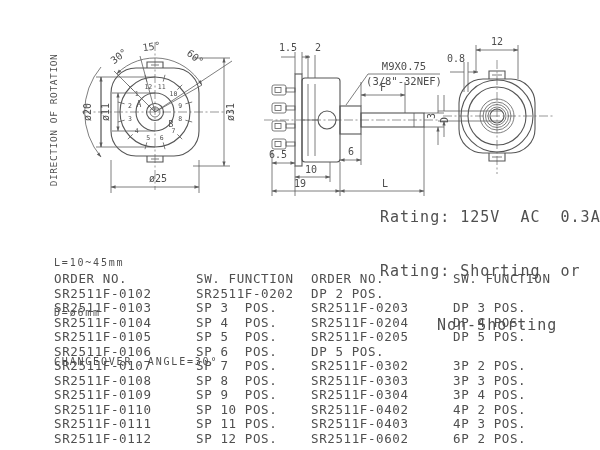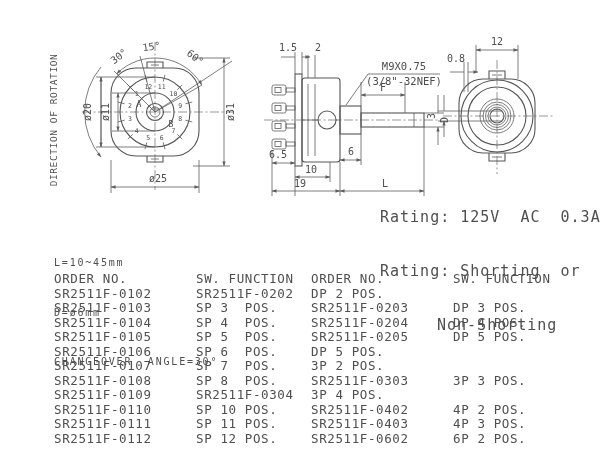--- a/index.html
+++ b/index.html
@@ -186,22 +186,22 @@
     <span class="tcell">SW. FUNCTION</span>
     <span class="tcell">ORDER NO.</span>
     <span class="tcell">SW. FUNCTION</span>
   </div>
   <div id="table-body">
         <div class="trow"><span class="tcell">SR2511F-0102</span><span class="tcell">SR2511F-0202</span><span class="tcell">DP 2 POS.</span></div>
         <div class="trow"><span class="tcell">SR2511F-0103</span><span class="tcell">SP 3  POS.</span><span class="tcell">SR2511F-0203</span><span class="tcell">DP 3 POS.</span></div>
         <div class="trow"><span class="tcell">SR2511F-0104</span><span class="tcell">SP 4  POS.</span><span class="tcell">SR2511F-0204</span><span class="tcell">DP 4 POS.</span></div>
         <div class="trow"><span class="tcell">SR2511F-0105</span><span class="tcell">SP 5  POS.</span><span class="tcell">SR2511F-0205</span><span class="tcell">DP 5 POS.</span></div>
         <div class="trow"><span class="tcell">SR2511F-0106</span><span class="tcell">SP 6  POS.</span><span class="tcell">DP 5 POS.</span></div>
-        <div class="trow"><span class="tcell">SR2511F-0107</span><span class="tcell">SP 7  POS.</span><span class="tcell">3P 2 POS.</span></div>
+        <div class="trow"><span class="tcell">SR2511F-0107</span><span class="tcell">SP 7  POS.</span><span class="tcell">SR2511F-0302</span><span class="tcell">3P 2 POS.</span></div>
         <div class="trow"><span class="tcell">SR2511F-0108</span><span class="tcell">SP 8  POS.</span><span class="tcell">SR2511F-0303</span><span class="tcell">3P 3 POS.</span></div>
-        <div class="trow"><span class="tcell">SR2511F-0109</span><span class="tcell">SR2511F-0304</span><span class="tcell">3P 4 POS.</span></div>
+        <div class="trow"><span class="tcell">SR2511F-0109</span><span class="tcell">SP 9  POS.</span><span class="tcell">SR2511F-0304</span><span class="tcell">3P 4 POS.</span></div>
         <div class="trow"><span class="tcell">SR2511F-0110</span><span class="tcell">SP 10 POS.</span><span class="tcell">SR2511F-0402</span><span class="tcell">4P 2 POS.</span></div>
         <div class="trow"><span class="tcell">SR2511F-0111</span><span class="tcell">SP 11 POS.</span><span class="tcell">SR2511F-0403</span><span class="tcell">4P 3 POS.</span></div>
         <div class="trow"><span class="tcell">SR2511F-0112</span><span class="tcell">SP 12 POS.</span><span class="tcell">SR2511F-0602</span><span class="tcell">6P 2 POS.</span></div>
       </div>
 </div>
 
 </div>
 
 </body></html>

